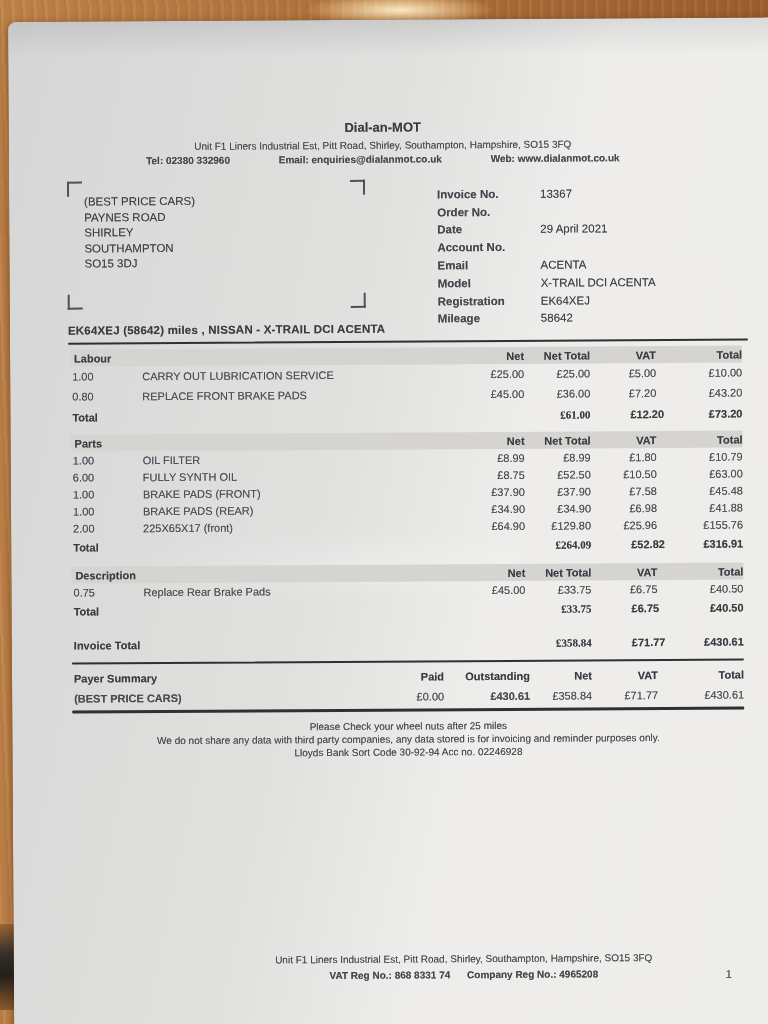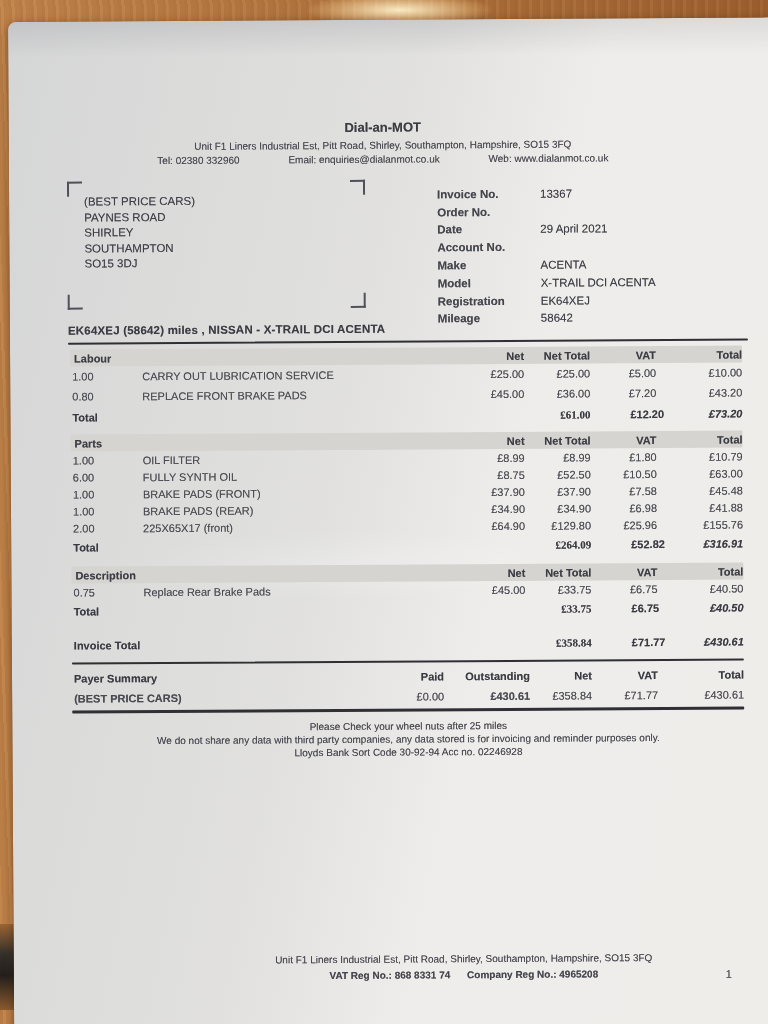--- a/index.html
+++ b/index.html
@@ -25,21 +25,21 @@
       radial-gradient(ellipse 300px 50px at 42% 545px, rgba(255,255,255,0.35), transparent 70%);
     border-radius:8px 16px 0 0;
     box-shadow:0 2px 9px rgba(55,28,5,0.5);
     color:#4a4a52;z-index:2;
   }
   .paper *{text-shadow:0 0 0.5px rgba(74,74,82,0.55);}
   .doc-header{position:absolute;top:100px;left:0;width:748px;text-align:center;}
   .company-name{font-size:13px;font-weight:bold;color:#3b3b42;margin-bottom:5px;}
   .company-address{font-size:10px;margin-bottom:3px;color:#46464e;}
   .company-contact{font-size:10px;color:#46464e;}
-  .company-contact span{margin:0 23px;}
+  .company-contact span{margin:0 23px;font-weight:bold;}
   .addr-block{position:absolute;top:160px;left:58px;width:298px;height:128px;}
   .cm{position:absolute;width:13px;height:13px;border:0 solid #50505a;}
   .cm-tl{top:0;left:0;border-top-width:2px;border-left-width:2px;}
   .cm-tr{top:0;right:0;border-top-width:2px;border-right-width:2px;}
   .cm-bl{bottom:0;left:0;border-bottom-width:2px;border-left-width:2px;}
   .cm-br{bottom:0;right:0;border-bottom-width:2px;border-right-width:2px;}
   .addr-lines{position:absolute;top:13px;left:17px;font-size:11.5px;line-height:15.6px;color:#3f3f47;}
   .details-block{position:absolute;top:166px;left:428px;font-size:11.5px;}
   .detail-row{display:flex;height:17.8px;align-items:center;}
   .detail-label{width:103px;color:#45454d;font-weight:bold;}
@@ -50,21 +50,21 @@
   .grid-row{display:grid;grid-template-columns:62px 1fr 88px 66px 66px 86px;align-items:center;}
   .num{text-align:right;}
   .sec-bar{height:17px;background:#d5d4d0;font-weight:bold;color:#3c3c44;border-radius:1px;}
   .sec-title{grid-column:1 / span 2;padding-left:4px;}
   .body-row{height:20px;}
   .body-row.tight{height:17px;}
   .qty-cell{padding-left:2px;}
   .desc-cell{padding-left:10px;}
   .total-row{height:22px;font-weight:bold;color:#3a3a42;}
   .total-lbl{grid-column:1 / span 2;padding-left:2px;}
-  .c4{grid-column:4;font-family:Liberation Serif, serif;} .c5{grid-column:5;margin-left:40px;} .c6{grid-column:6;font-style:italic;}
+  .c4{grid-column:4;font-family:Liberation Serif, serif;} .c5{grid-column:5;margin-left:40px;} .c6{grid-column:6;}
   .sp6{height:6px;} .sp8{height:8px;}
   .invoice-total-row{margin-top:12px;height:22px;font-weight:bold;color:#3a3a42;}
   .rule-flow{height:2.4px;background:#2f2f35;border-radius:1px;margin-top:6px;}
   .payer-row{display:grid;grid-template-columns:1fr 80px 86px 62px 66px 86px;align-items:center;height:20px;}
   .payer-head{font-weight:bold;color:#3a3a42;margin-top:4px;}
   .payer-label{padding-left:2px;font-weight:bold;}
   .bold{font-weight:bold;}
   .notes{margin-top:8px;text-align:center;font-size:10px;line-height:13px;color:#45454d;}
   .bottom-footer{position:absolute;top:932px;left:130px;width:640px;text-align:center;font-size:10px;line-height:15.5px;color:#45454d;}
   .bottom-footer .reg span{margin:0 7px;font-weight:bold;}
@@ -112,21 +112,21 @@
     </div>
     <div class="detail-row">
       <span class="detail-label">Date</span>
       <span class="detail-value">29 April 2021</span>
     </div>
     <div class="detail-row">
       <span class="detail-label">Account No.</span>
       <span class="detail-value"></span>
     </div>
     <div class="detail-row">
-      <span class="detail-label">Make</span>
+      <span class="detail-label">Email</span>
       <span class="detail-value">ACENTA</span>
     </div>
     <div class="detail-row">
       <span class="detail-label">Model</span>
       <span class="detail-value">X-TRAIL DCI ACENTA</span>
     </div>
     <div class="detail-row">
       <span class="detail-label">Registration</span>
       <span class="detail-value">EK64XEJ</span>
     </div>

